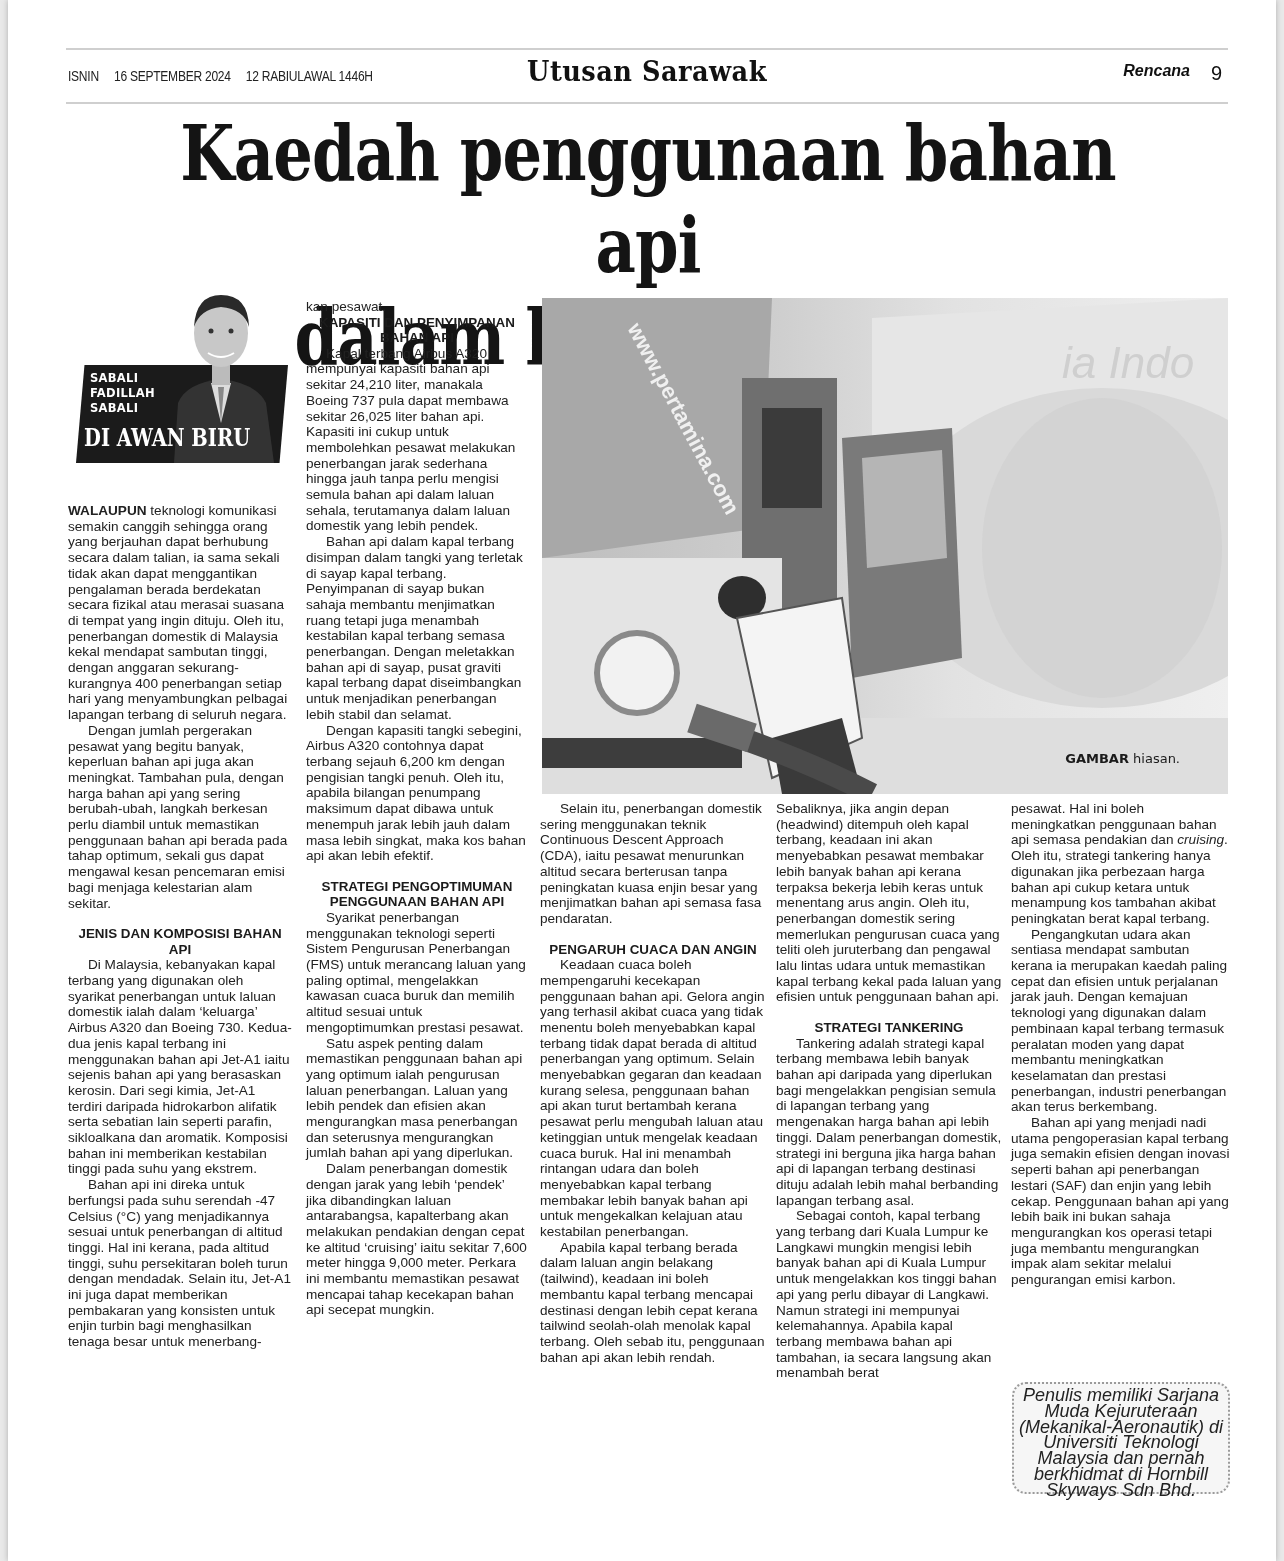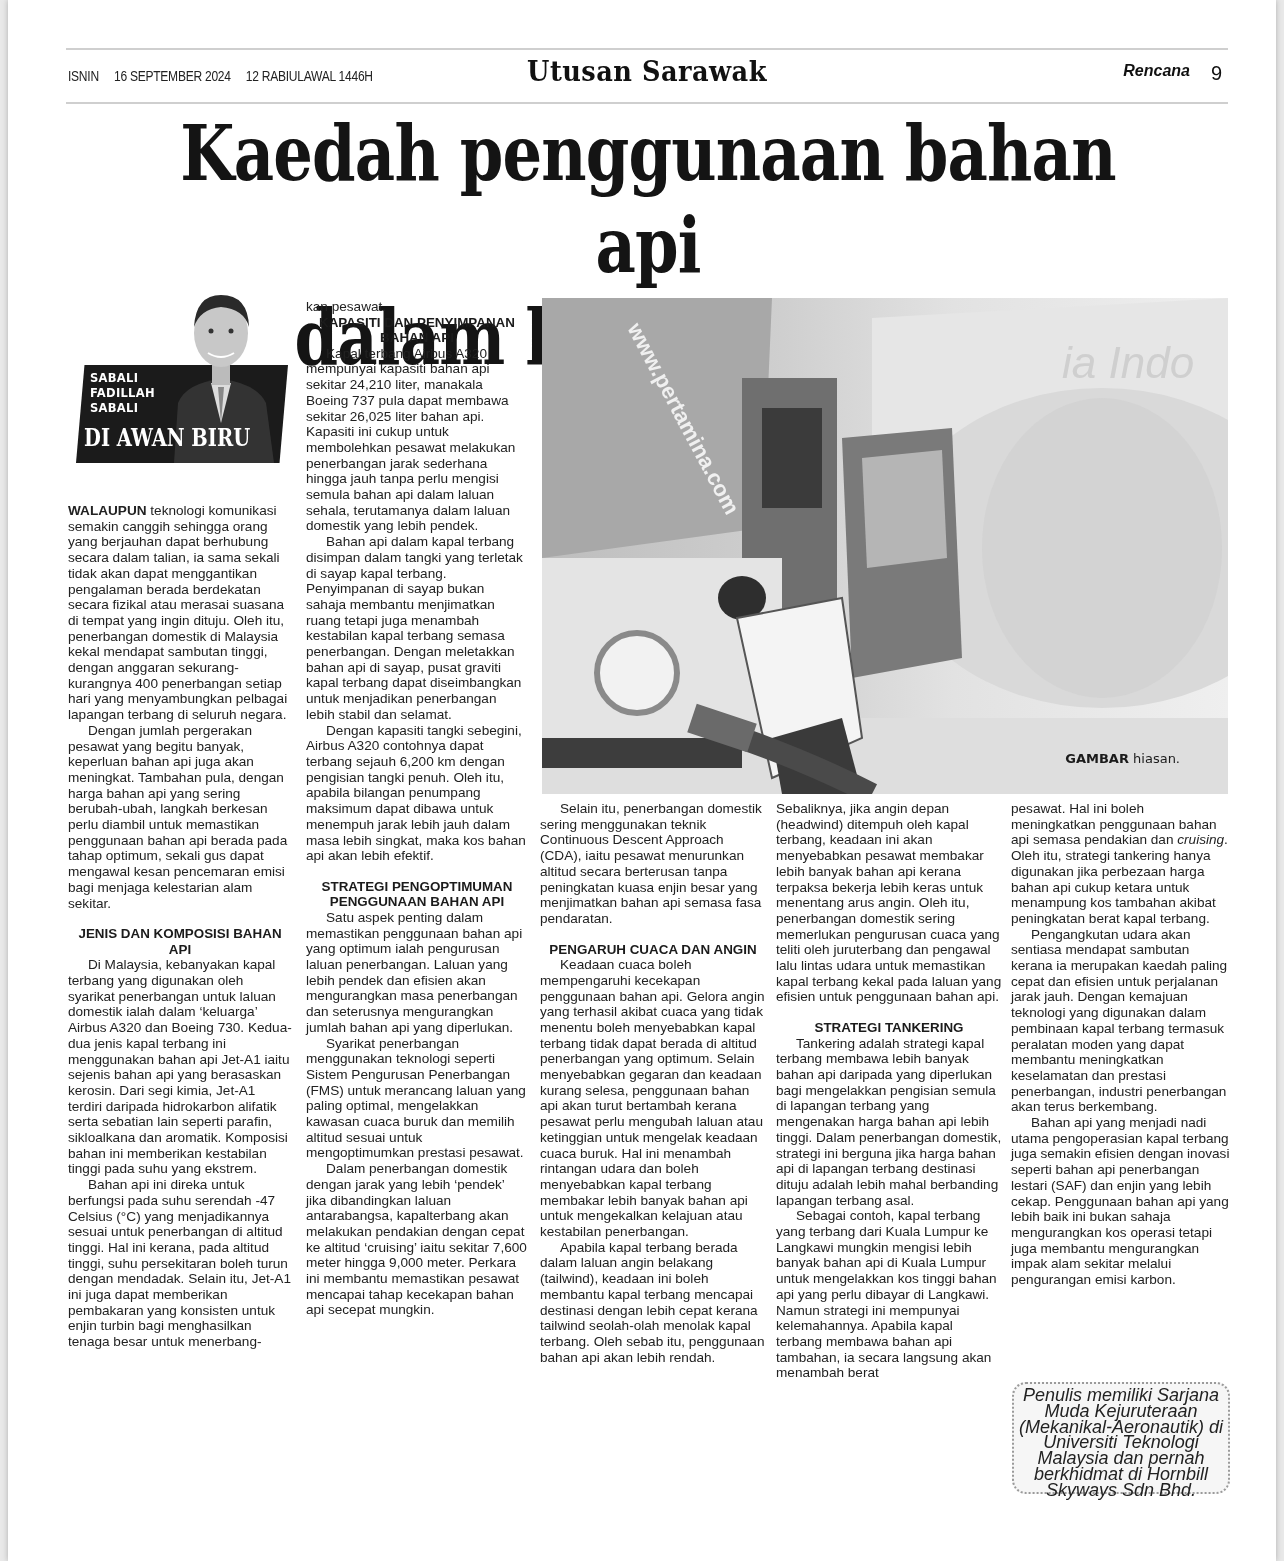--- a/index.html
+++ b/index.html
@@ -143,22 +143,22 @@
   </div>
 
   <div class="col" style="left:298px; top:299px; width:222px;">
     <p>kan pesawat.</p>
     <h3>KAPASITI DAN PENYIMPANAN BAHAN API</h3>
     <p class="ind">Kapal terbang Airbus A320 mempunyai kapasiti bahan api sekitar 24,210 liter, manakala Boeing 737 pula dapat membawa sekitar 26,025 liter bahan api. Kapasiti ini cukup untuk membolehkan pesawat melakukan penerbangan jarak sederhana hingga jauh tanpa perlu mengisi semula bahan api dalam laluan sehala, terutamanya dalam laluan domestik yang lebih pendek.</p>
     <p class="ind">Bahan api dalam kapal terbang disimpan dalam tangki yang terletak di sayap kapal terbang. Penyimpanan di sayap bukan sahaja membantu menjimatkan ruang tetapi juga menambah kestabilan kapal terbang semasa penerbangan. Dengan meletakkan bahan api di sayap, pusat graviti kapal terbang dapat diseimbangkan untuk menjadikan penerbangan lebih stabil dan selamat.</p>
     <p class="ind">Dengan kapasiti tangki sebegini, Airbus A320 contohnya dapat terbang sejauh 6,200 km dengan pengisian tangki penuh. Oleh itu, apabila bilangan penumpang maksimum dapat dibawa untuk menempuh jarak lebih jauh dalam masa lebih singkat, maka kos bahan api akan lebih efektif.</p>
     <div class="gap"></div>
     <h3>STRATEGI PENGOPTIMUMAN PENGGUNAAN BAHAN API</h3>
+    <p class="ind">Syarikat penerbangan menggunakan teknologi seperti Sistem Pengurusan Penerbangan (FMS) untuk merancang laluan yang paling optimal, mengelakkan kawasan cuaca buruk dan memilih altitud sesuai untuk mengoptimumkan prestasi pesawat.</p>
     <p class="ind">Satu aspek penting dalam memastikan penggunaan bahan api yang optimum ialah pengurusan laluan penerbangan. Laluan yang lebih pendek dan efisien akan mengurangkan masa penerbangan dan seterusnya mengurangkan jumlah bahan api yang diperlukan.</p>
-    <p class="ind">Syarikat penerbangan menggunakan teknologi seperti Sistem Pengurusan Penerbangan (FMS) untuk merancang laluan yang paling optimal, mengelakkan kawasan cuaca buruk dan memilih altitud sesuai untuk mengoptimumkan prestasi pesawat.</p>
     <p class="ind">Dalam penerbangan domestik dengan jarak yang lebih ‘pendek’ jika dibandingkan laluan antarabangsa, kapalterbang akan melakukan pendakian dengan cepat ke altitud ‘cruising’ iaitu sekitar 7,600 meter hingga 9,000 meter. Perkara ini membantu memastikan pesawat mencapai tahap kecekapan bahan api secepat mungkin.</p>
   </div>
 
   <div class="col" style="left:532px; top:801px; width:226px;">
     <p class="ind">Selain itu, penerbangan domestik sering menggunakan teknik Continuous Descent Approach (CDA), iaitu pesawat menurunkan altitud secara berterusan tanpa peningkatan kuasa enjin besar yang menjimatkan bahan api semasa fasa pendaratan.</p>
     <div class="gap"></div>
     <h3>PENGARUH CUACA DAN ANGIN</h3>
     <p class="ind">Keadaan cuaca boleh mempengaruhi kecekapan penggunaan bahan api. Gelora angin yang terhasil akibat cuaca yang tidak menentu boleh menyebabkan kapal terbang tidak dapat berada di altitud penerbangan yang optimum. Selain menyebabkan gegaran dan keadaan kurang selesa, penggunaan bahan api akan turut bertambah kerana pesawat perlu mengubah laluan atau ketinggian untuk mengelak keadaan cuaca buruk. Hal ini menambah rintangan udara dan boleh menyebabkan kapal terbang membakar lebih banyak bahan api untuk mengekalkan kelajuan atau kestabilan penerbangan.</p>
     <p class="ind">Apabila kapal terbang berada dalam laluan angin belakang (tailwind), keadaan ini boleh membantu kapal terbang mencapai destinasi dengan lebih cepat kerana tailwind seolah-olah menolak kapal terbang. Oleh sebab itu, penggunaan bahan api akan lebih rendah.</p>
   </div>

